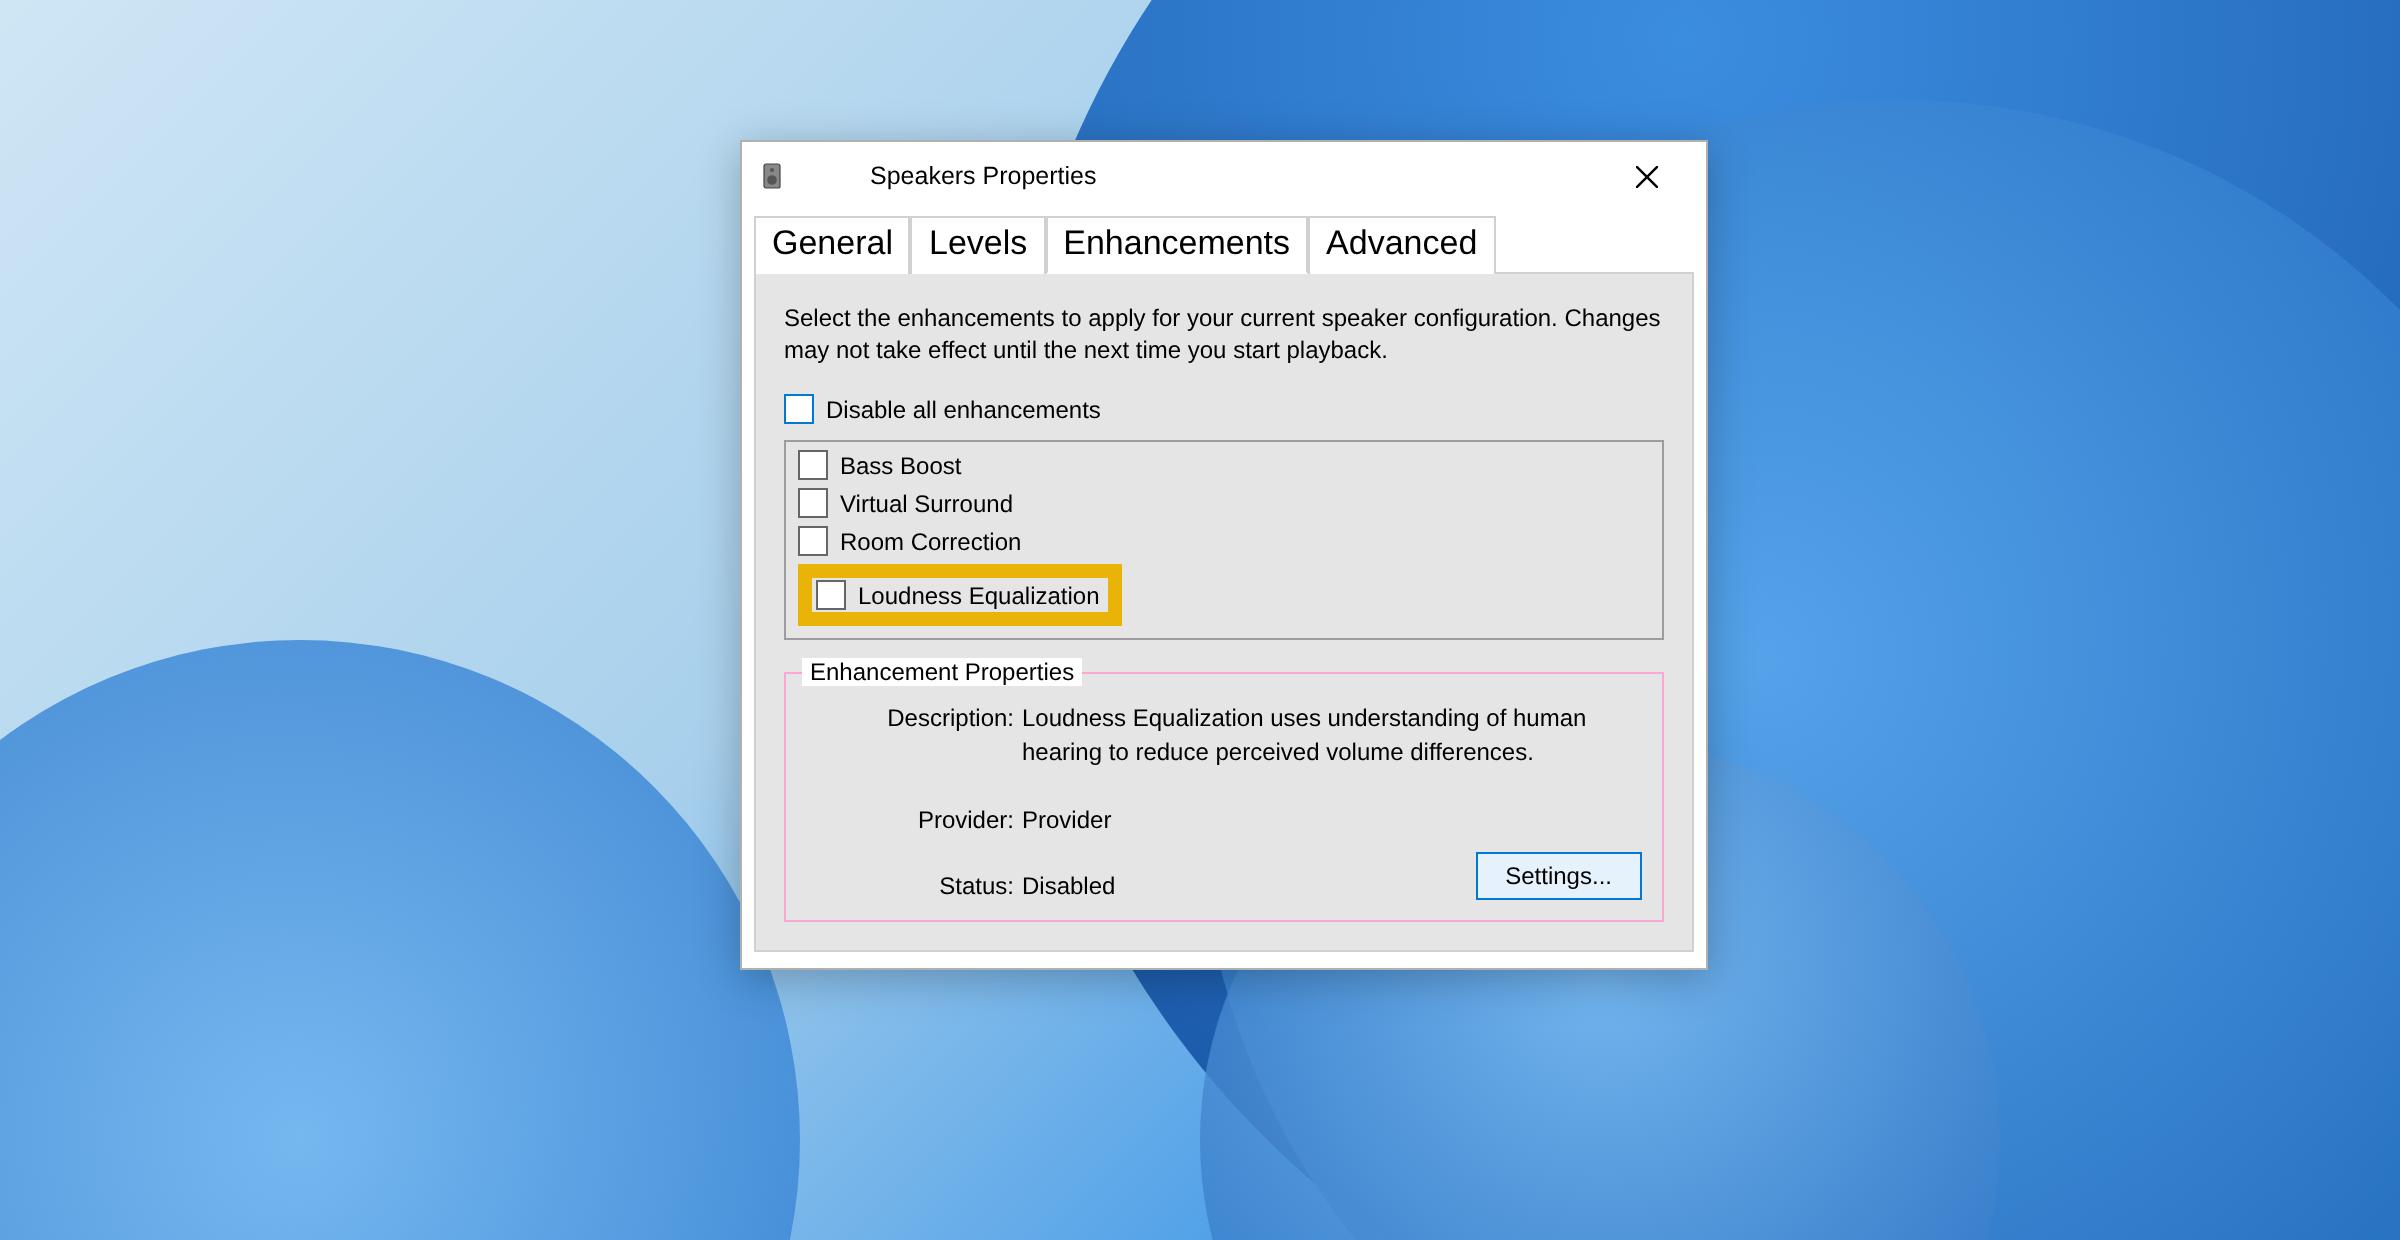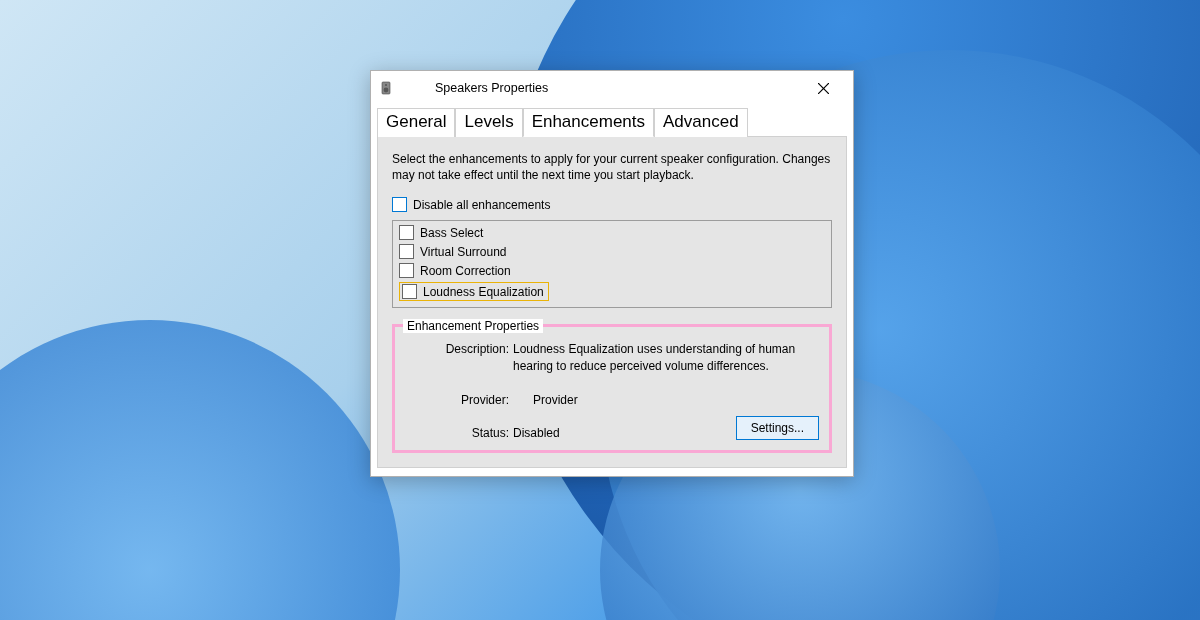--- a/index.html
+++ b/index.html
@@ -97,28 +97,28 @@
     background: #fff;
   }
   .checkbox.gray { border-color: #666; }
   .listbox {
     border: 1px solid #9c9c9c;
     padding: 4px 6px 4px 6px;
   }
   .listbox .checkrow { margin-bottom: 4px; }
   .listbox .checkrow:last-child { margin-bottom: 2px; }
   .highlight {
-    border: 1px solid #eab308;
+    border: 7px solid #eab308;
     padding: 1px 4px 1px 2px;
     display: inline-flex;
     align-items: center;
   }
 
   .groupbox {
-    border: 3px solid #f9a8d4;
+    border: 1px solid #f9a8d4;
     margin-top: 16px;
     padding: 14px 10px 10px 10px;
     position: relative;
   }
   .groupbox .legend {
     position: absolute;
     top: -8px; left: 8px;
     background: #fff;
     padding: 0 4px;
     font-size: 12px;
@@ -188,21 +188,21 @@
     <div class="intro">Select the enhancements to apply for your current speaker configuration. Changes may not take effect until the next time you start playback.</div>
 
     <div class="checkrow">
       <span class="checkbox"></span>
       <span>Disable all enhancements</span>
     </div>
 
     <div class="listbox">
       <div class="checkrow">
         <span class="checkbox gray"></span>
-        <span>Bass Select</span>
+        <span>Bass Boost</span>
       </div>
       <div class="checkrow">
         <span class="checkbox gray"></span>
         <span>Virtual Surround</span>
       </div>
       <div class="checkrow">
         <span class="checkbox gray"></span>
         <span>Room Correction</span>
       </div>
       <div class="checkrow" style="margin-bottom:2px;">
@@ -214,21 +214,21 @@
     </div>
 
     <div class="groupbox">
       <div class="legend">Enhancement Properties</div>
 
       <div class="proprow">
         <div class="label">Description:</div>
         <div class="value">Loudness Equalization uses understanding of human hearing to reduce perceived volume differences.</div>
       </div>
 
-      <div class="proprow" style="margin-top:18px;gap:20px;">
+      <div class="proprow" style="margin-top:18px;">
         <div class="label">Provider:</div>
         <div class="value">Provider</div>
       </div>
 
       <div class="bottomrow">
         <div class="statuslabel">Status:</div>
         <div class="statusval">Disabled</div>
         <button class="settingsbtn">Settings...</button>
       </div>
     </div>

